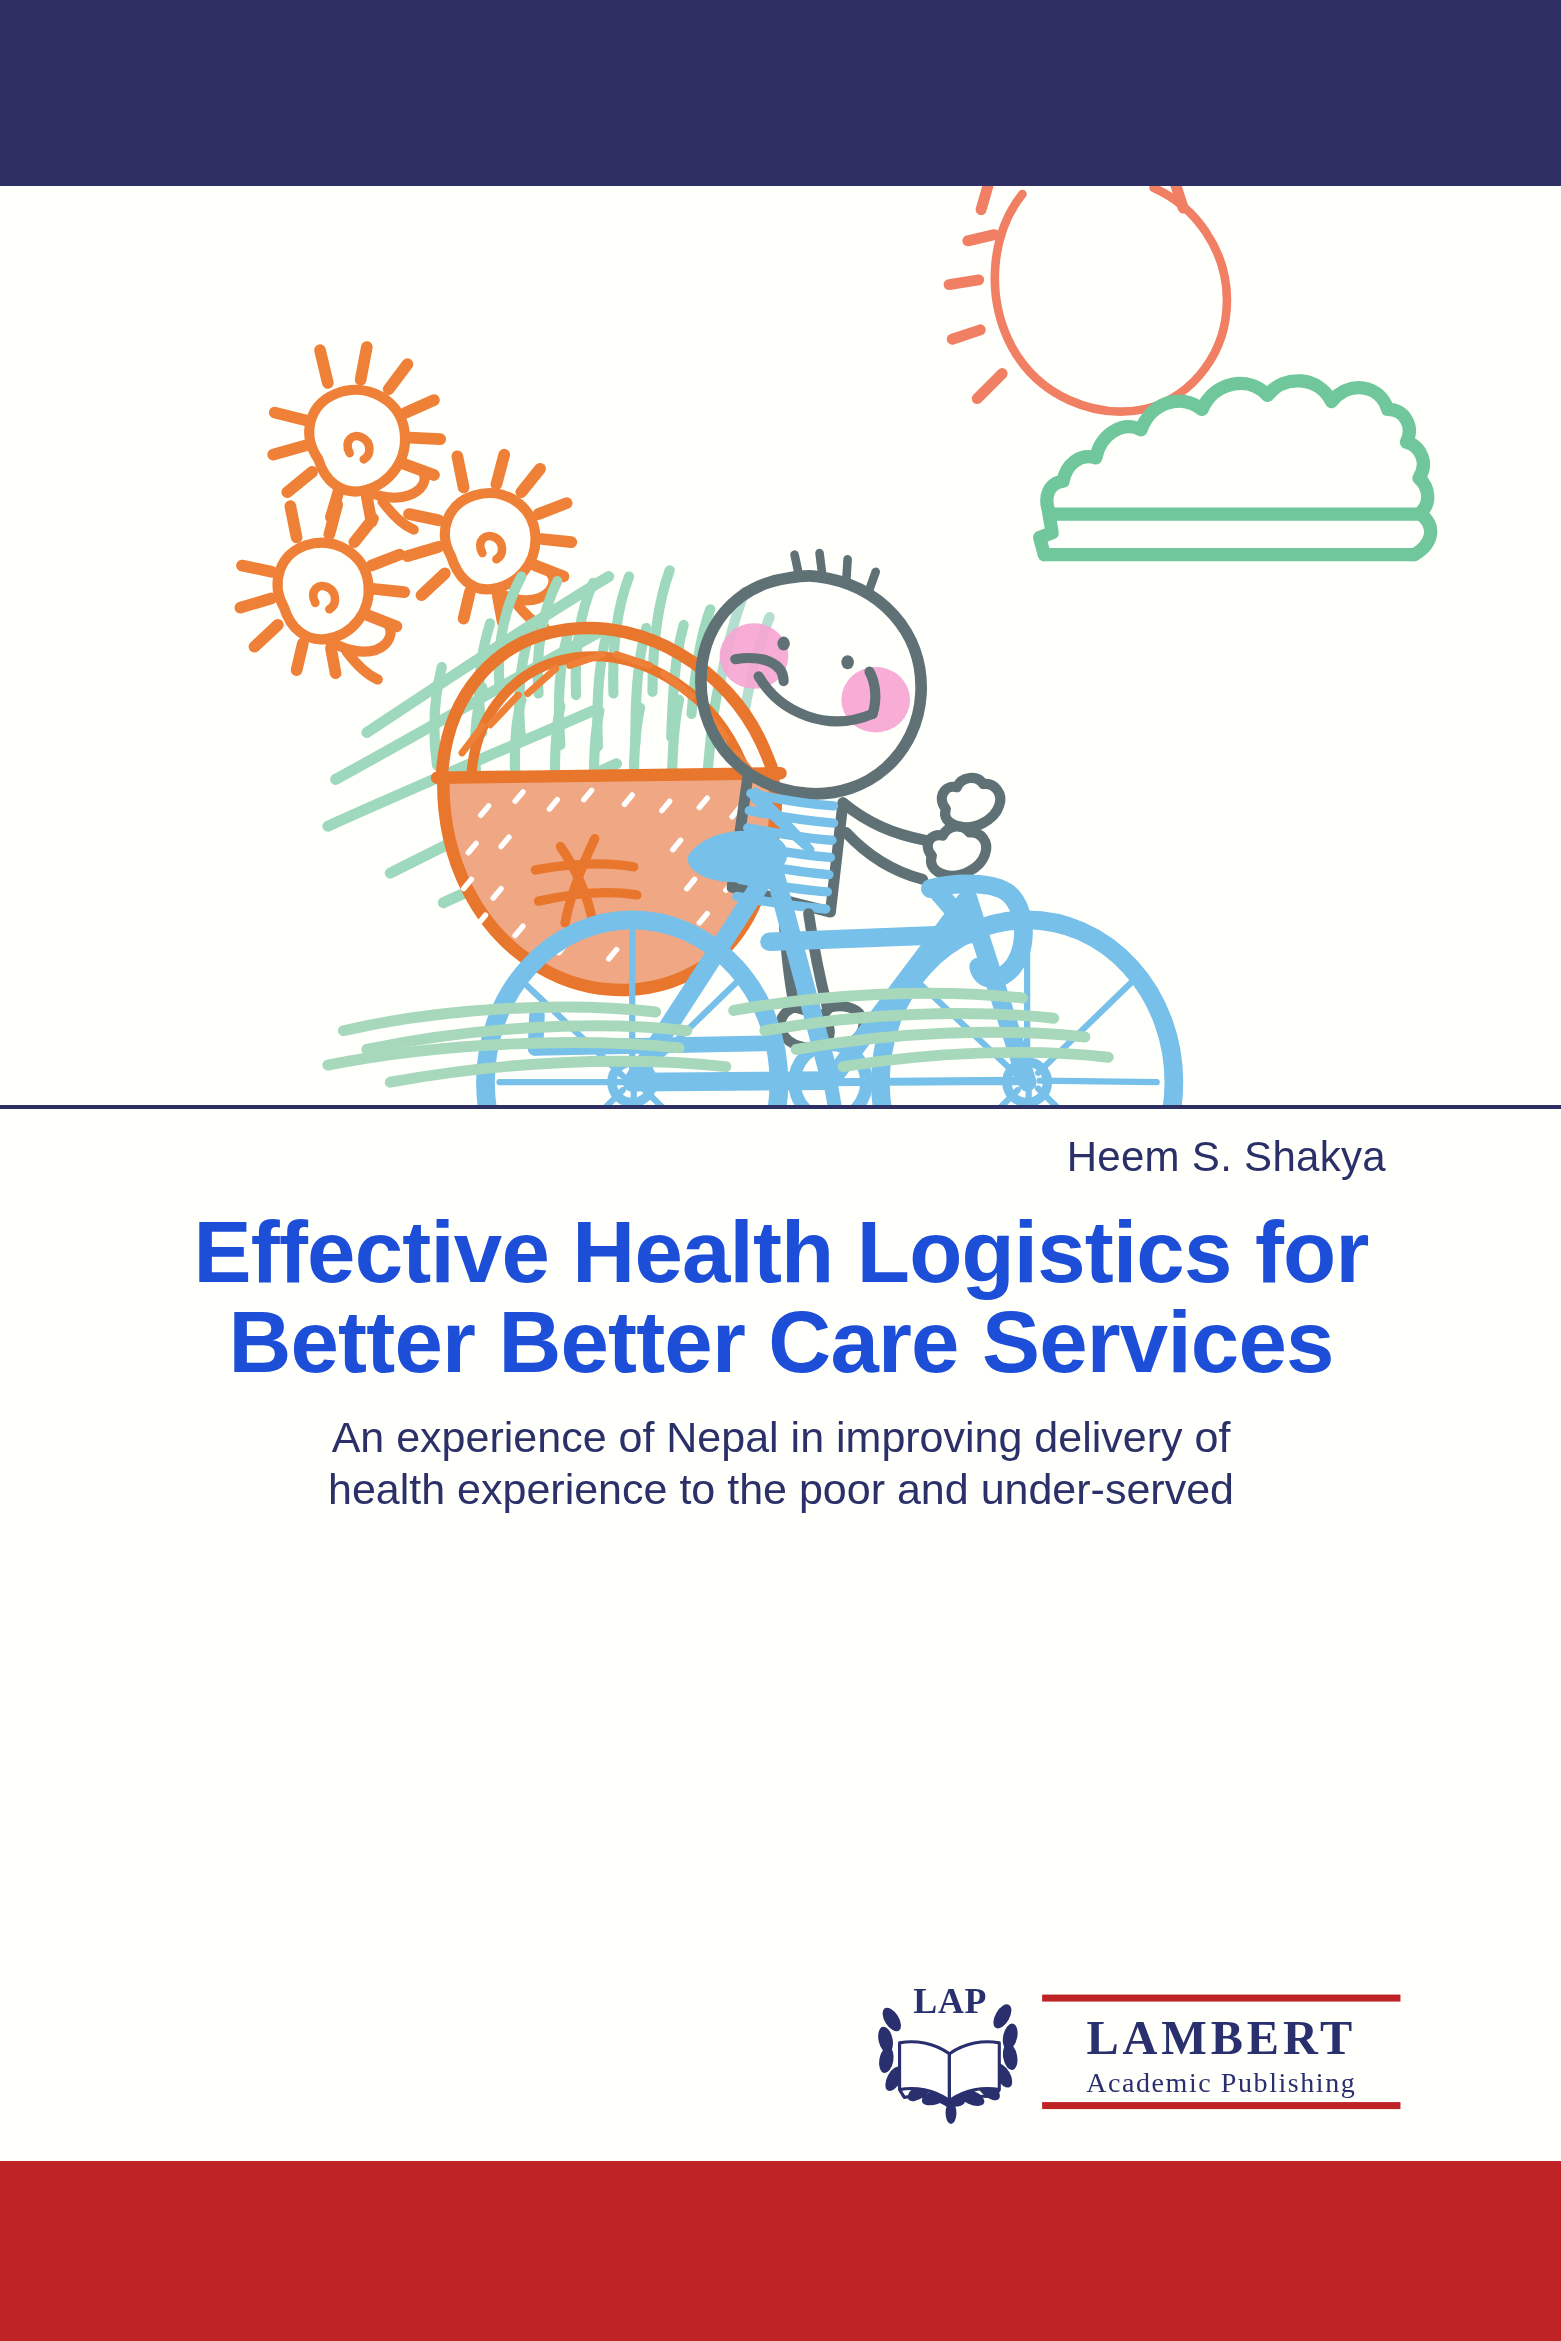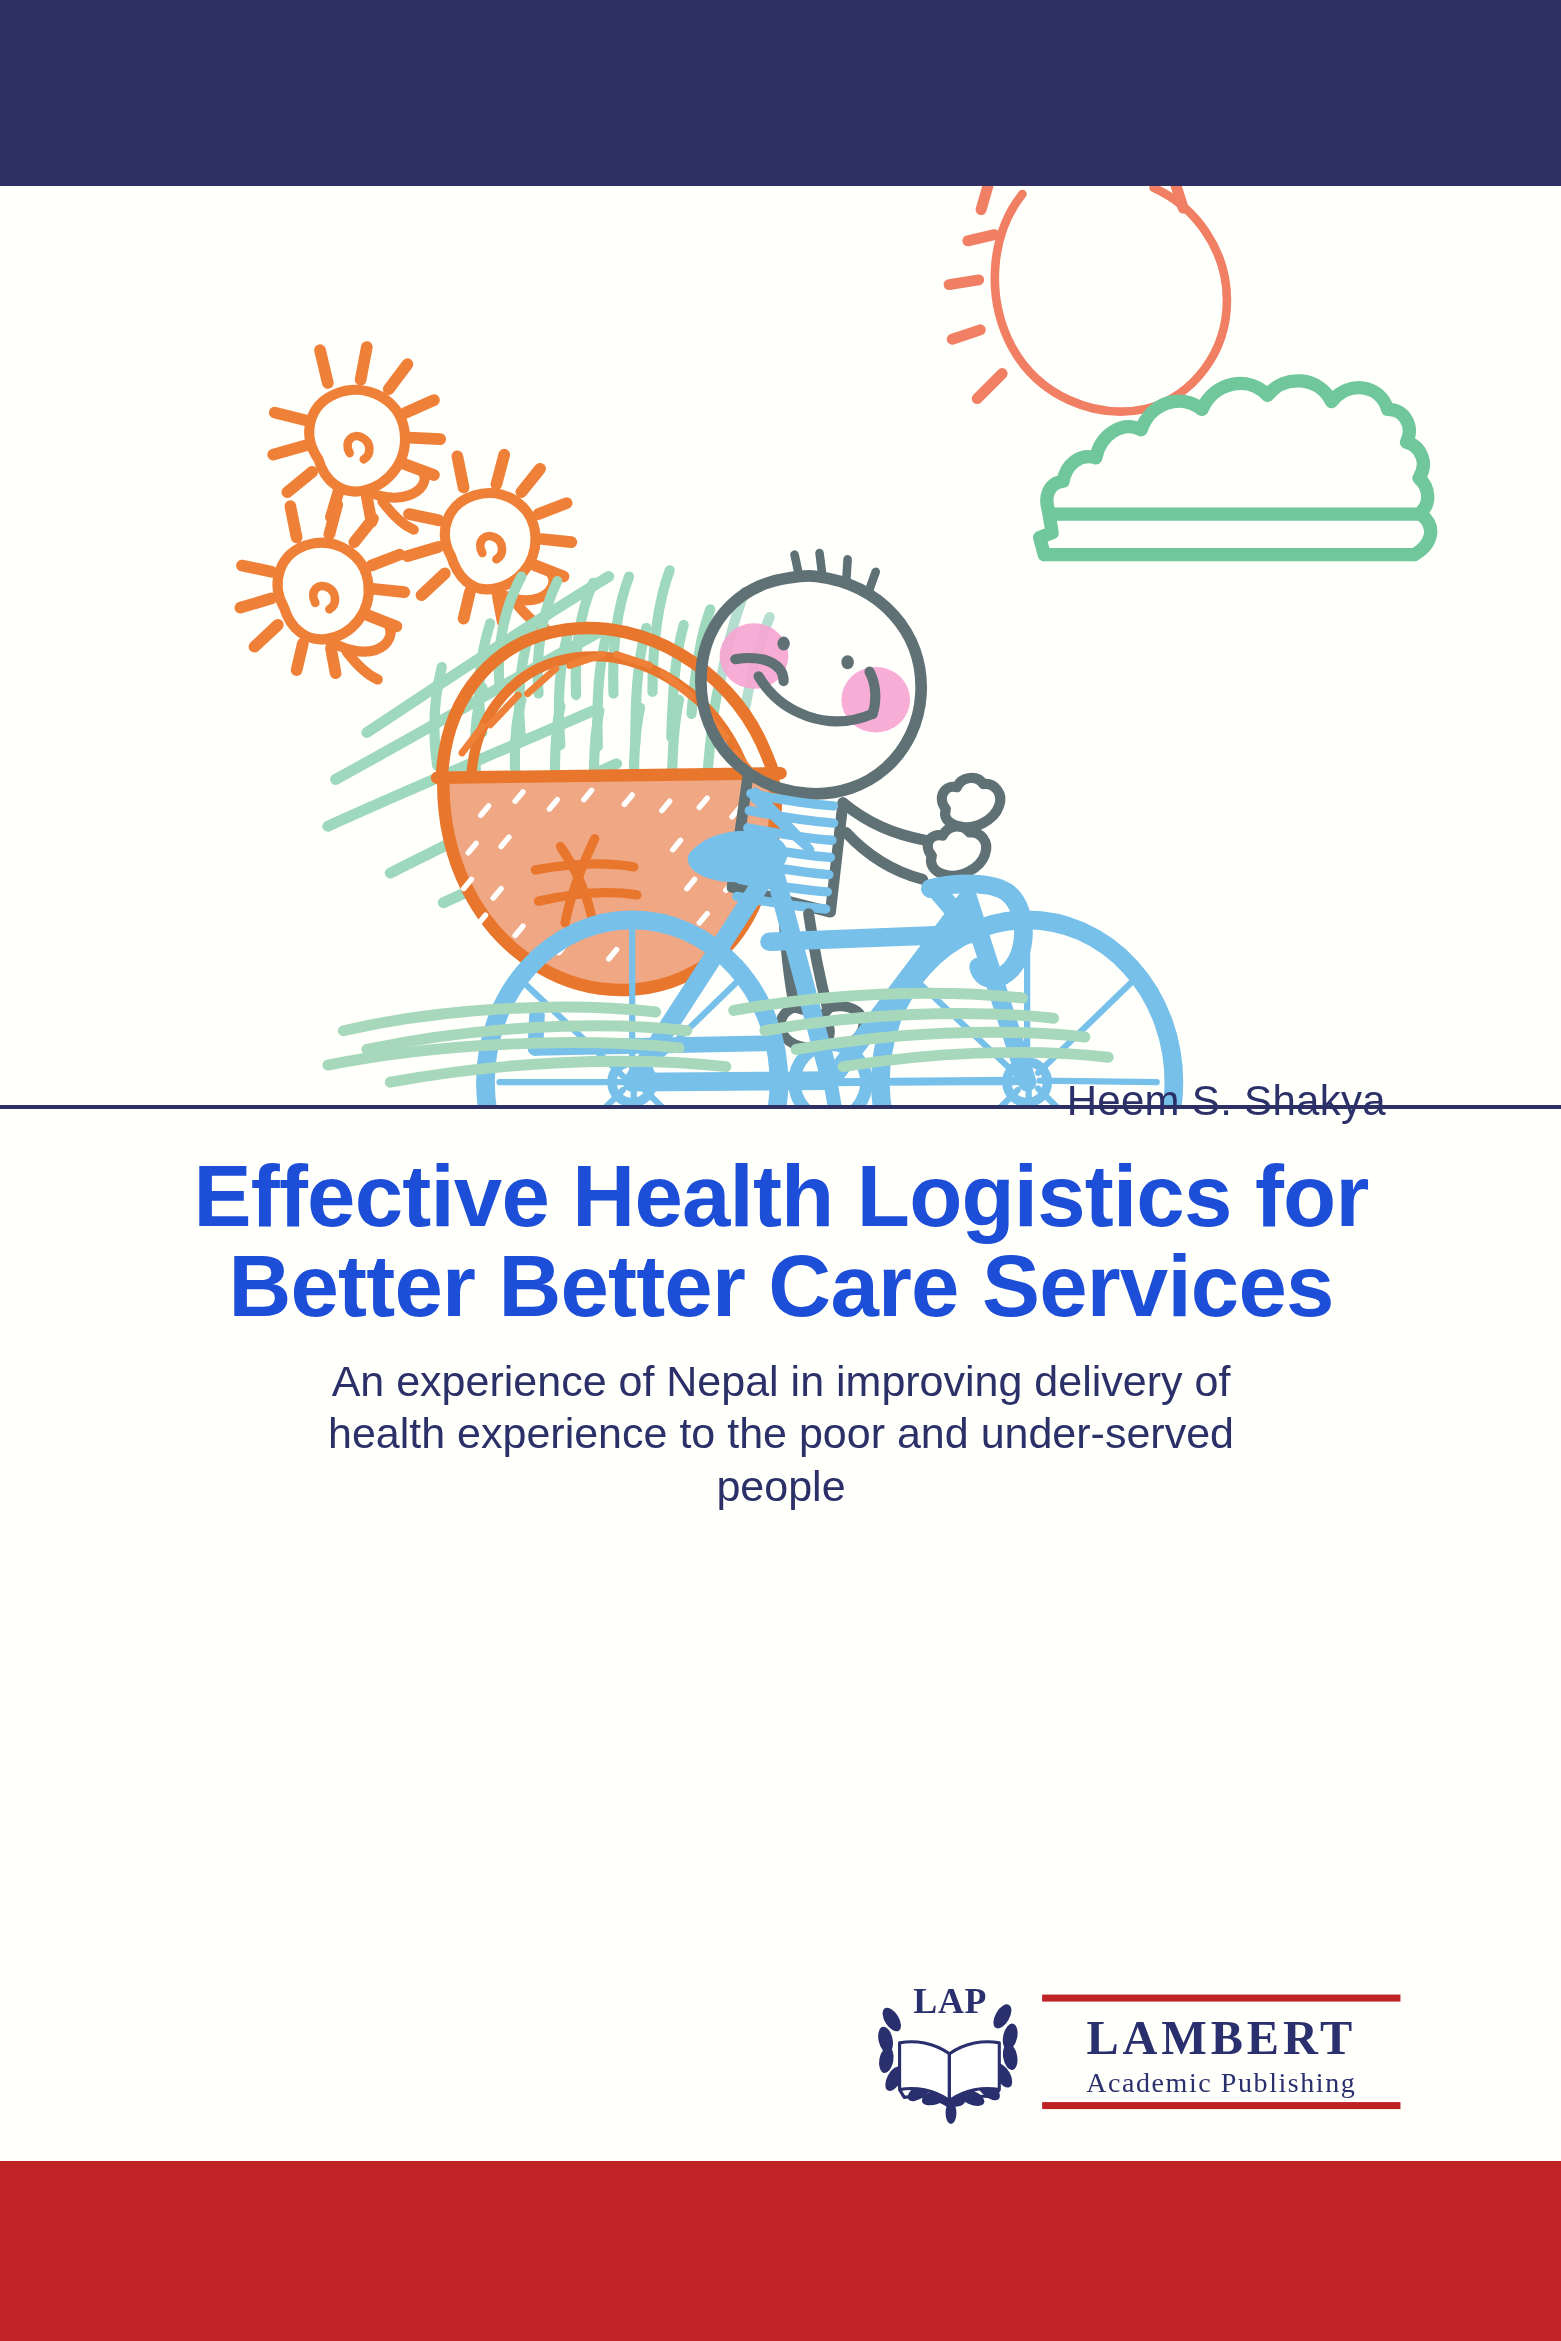--- a/index.html
+++ b/index.html
@@ -48,21 +48,21 @@
     left: 0; top: 1105px;
     width: 1561px;
     height: 3.9px;
     background: #2e2f62;
   }
 
   
   #text-block {
     position: absolute;
     left: 176px;
-    top: 1078px;
+    top: 1134px;
     width: 1210px;
     text-align: right;
   }
   #author-name {
     color: #2b3168;
     font-size: 42px;
     font-weight: 400;
     letter-spacing: 0.3px;
     line-height: 1.1;
     margin: 0 0 26.5px 0;
@@ -432,21 +432,20 @@
   <div id="author-name">Heem S. Shakya</div>
 
   <h1 id="book-title">
     <span class="tline">Effective Health Logistics for</span>
     <span class="tline">Better Better Care Services</span>
   </h1>
 
   <div id="book-subtitle">
     <span class="sline">An experience of Nepal in improving delivery of</span>
     <span class="sline">health experience to the poor and under-served</span>
-    <span class="sline">people</span>
   </div>
 
 </div>
 
 <div id="publisher-logo">
 <svg viewBox="0 0 680 190" xmlns="http://www.w3.org/2000/svg">
 
   <g fill="#2a2f6d">
 
     <ellipse cx="22" cy="52" rx="9" ry="17" transform="rotate(-32 22 52)"></ellipse>

